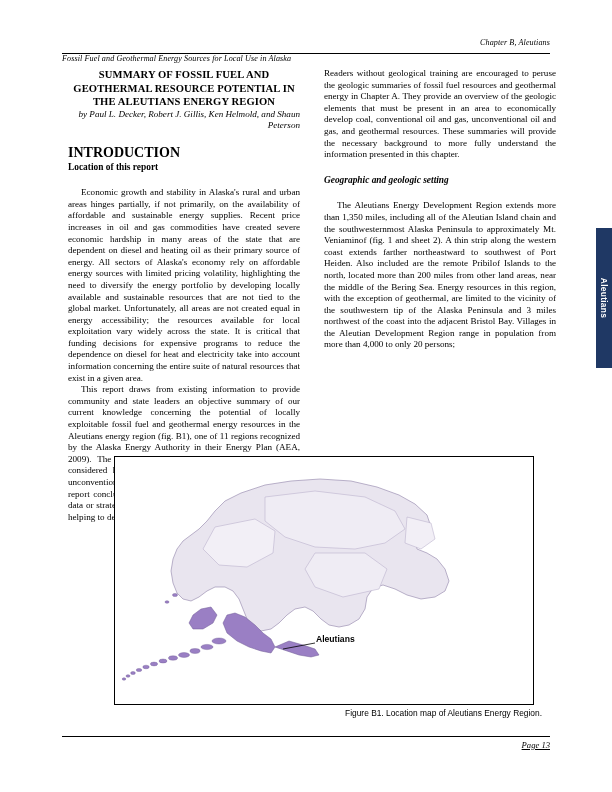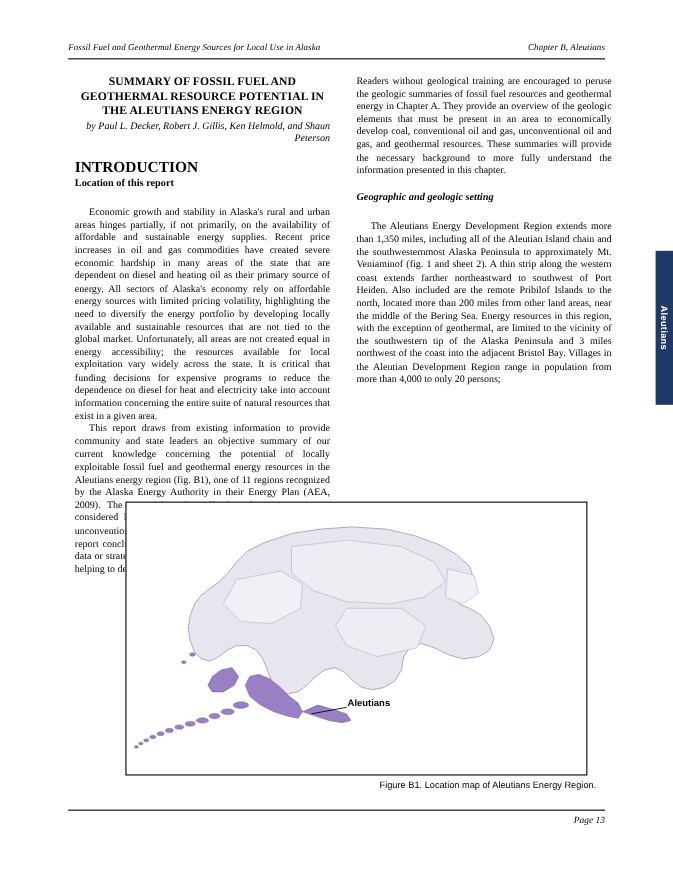--- a/index.html
+++ b/index.html
@@ -26,20 +26,21 @@
     position: absolute;
     left: 62px;
     top: 38px;
     width: 488px;
     font-style: italic;
     font-size: 8.1px;
     letter-spacing: 0.1px;
   }
   .running-head .left {
     float: left;
+    margin-top: 16px;
   }
   .running-head .right {
     float: right;
   }
   .rule-top {
     position: absolute;
     left: 62px;
     top: 53px;
     width: 488px;
     height: 0.8px;
@@ -171,20 +172,21 @@
     background: #000;
   }
   .footer {
     position: absolute;
     left: 62px;
     top: 740px;
     width: 488px;
     text-align: right;
     font-style: italic;
     font-size: 8.6px;
+    text-decoration: underline;
   }
 </style>
 </head>
 <body>
 
 <div class="page">
 
   <div class="running-head">
     <span class="left">Fossil Fuel and Geothermal Energy Sources for Local Use in Alaska</span>
     <span class="right">Chapter B, Aleutians</span>

